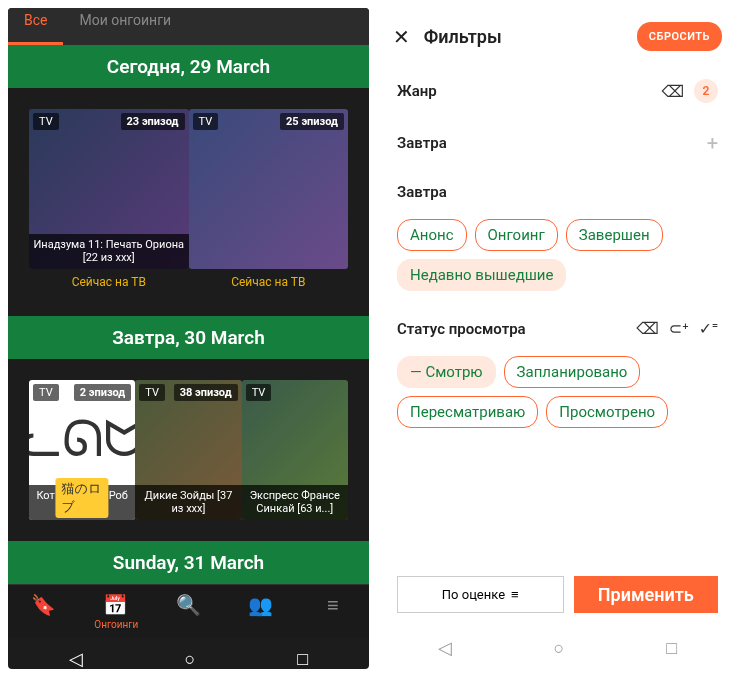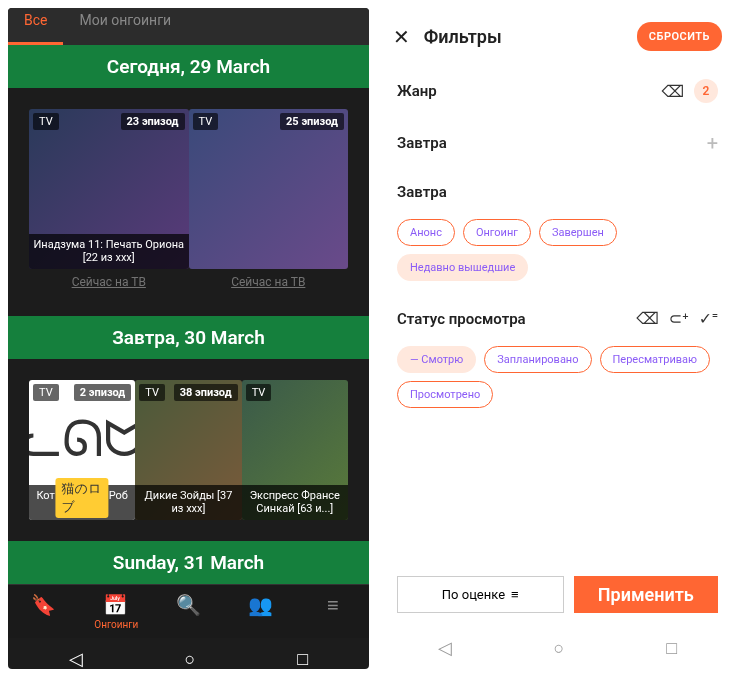--- a/index.html
+++ b/index.html
@@ -15,42 +15,42 @@
 .section-hdr { text-align: center; padding: 10px; font-size: 19px; font-weight: 600; background: #15803d; }
 .cards { display: flex; gap: 0; padding: 21px; }
 .card { flex: 1; position: relative; min-width: 0; }
 .poster { height: 160px; background: linear-gradient(135deg, #3a4a7a, #6a4a8a); border-radius: 3px; position: relative; overflow: hidden; display: flex; flex-direction: column; justify-content: flex-end; }
 .poster.white { background: #fff; }
 .cat { position: absolute; top: 30px; left: 50%; transform: translateX(-50%); font-size: 50px; color: #333; }
 .catjp { position: absolute; bottom: 2px; left: 50%; transform: translateX(-50%); font-size: 13px; color: #333; background: #ffcc33; padding: 2px 6px; border-radius: 3px; }
 .badge-tv { position: absolute; top: 4px; left: 4px; background: rgba(0,0,0,0.6); padding: 2px 6px; font-size: 11px; border-radius: 2px; }
 .badge-ep { position: absolute; top: 4px; right: 4px; background: rgba(0,0,0,0.6); padding: 2px 6px; font-size: 11px; border-radius: 2px; font-weight: bold; }
 .ptitle { background: rgba(0,0,0,0.7); padding: 4px; text-align: center; font-size: 11px; line-height: 1.2; }
-.onair { text-align: center; font-size: 12px; padding: 6px; color: #737373; text-decoration: underline; }
+.onair { text-align: center; font-size: 12px; padding: 6px; color: #eab308; }
 .p1 .cards2 .poster { height: 140px; }
 .cards2 .card { max-width: 33.33%; }
 .bottom-nav { display: flex; background: #1a1a1a; margin-top: auto; border-top: 1px solid #333; }
 .nav-it { flex: 1; text-align: center; padding: 8px 0; color: #888; font-size: 20px; }
 .nav-it.active { color: #ff6633; }
 .nav-lbl { font-size: 10px; display: block; margin-top: 2px; }
 .sys-nav { display: flex; justify-content: space-around; padding: 10px; font-size: 18px; }
 .p2 .sys-nav { color: #999; }
 
 
 .fhdr { display: flex; align-items: center; padding: 14px 16px; gap: 14px; }
 .fhdr .close { font-size: 20px; cursor: pointer; }
 .fhdr .title { font-size: 18px; font-weight: 600; flex: 1; }
 .reset-btn { background: #ff6633; color: #fff; border: none; padding: 8px 12px; font-size: 11px; font-weight: 600; border-radius: 14px; letter-spacing: 0.5px; }
 .frow { display: flex; align-items: center; padding: 14px 20px; gap: 10px; }
 .frow .lbl { font-weight: 600; font-size: 15px; flex: 1; }
 .ficon { font-size: 16px; color: #333; }
 .count-badge { background: #ffe8dd; color: #ff6633; border-radius: 50%; width: 24px; height: 24px; display: flex; align-items: center; justify-content: center; font-size: 12px; font-weight: 600; }
 .plus { color: #bbb; font-size: 20px; }
 .chips { display: flex; flex-wrap: wrap; gap: 8px; padding: 4px 20px 14px; }
-.chip { border: 1px solid #ff6633; color: #8b5cf6; padding: 6px 12px; border-radius: 14px; font-size: 11px; }
+.chip { border: 1px solid #ff6633; color: #15803d; padding: 6px 12px; border-radius: 14px; font-size: 15px; }
 .chip.filled { background: #ffe8dd; border-color: transparent; }
 .chip.dash::before { content: "— "; }
 .bottom-apply { display: flex; gap: 10px; padding: 14px 20px; margin-top: auto; }
 .sort-btn { flex: 1; border: 1px solid #ccc; background: #fff; padding: 10px; font-size: 13px; display: flex; align-items: center; justify-content: center; gap: 6px; }
 .apply-btn { flex: 1; background: #ff6633; color: #fff; border: none; padding: 0; font-size: 18px; font-weight: 600; }
 .poster.p-b { background: linear-gradient(135deg, #2a3a5a, #5a3a7a); }
 .poster.p-c { background: linear-gradient(135deg, #4a5a3a, #7a5a3a); }
 .poster.p-d { background: linear-gradient(135deg, #3a5a4a, #5a7a3a); }
 </style>
 </head>

